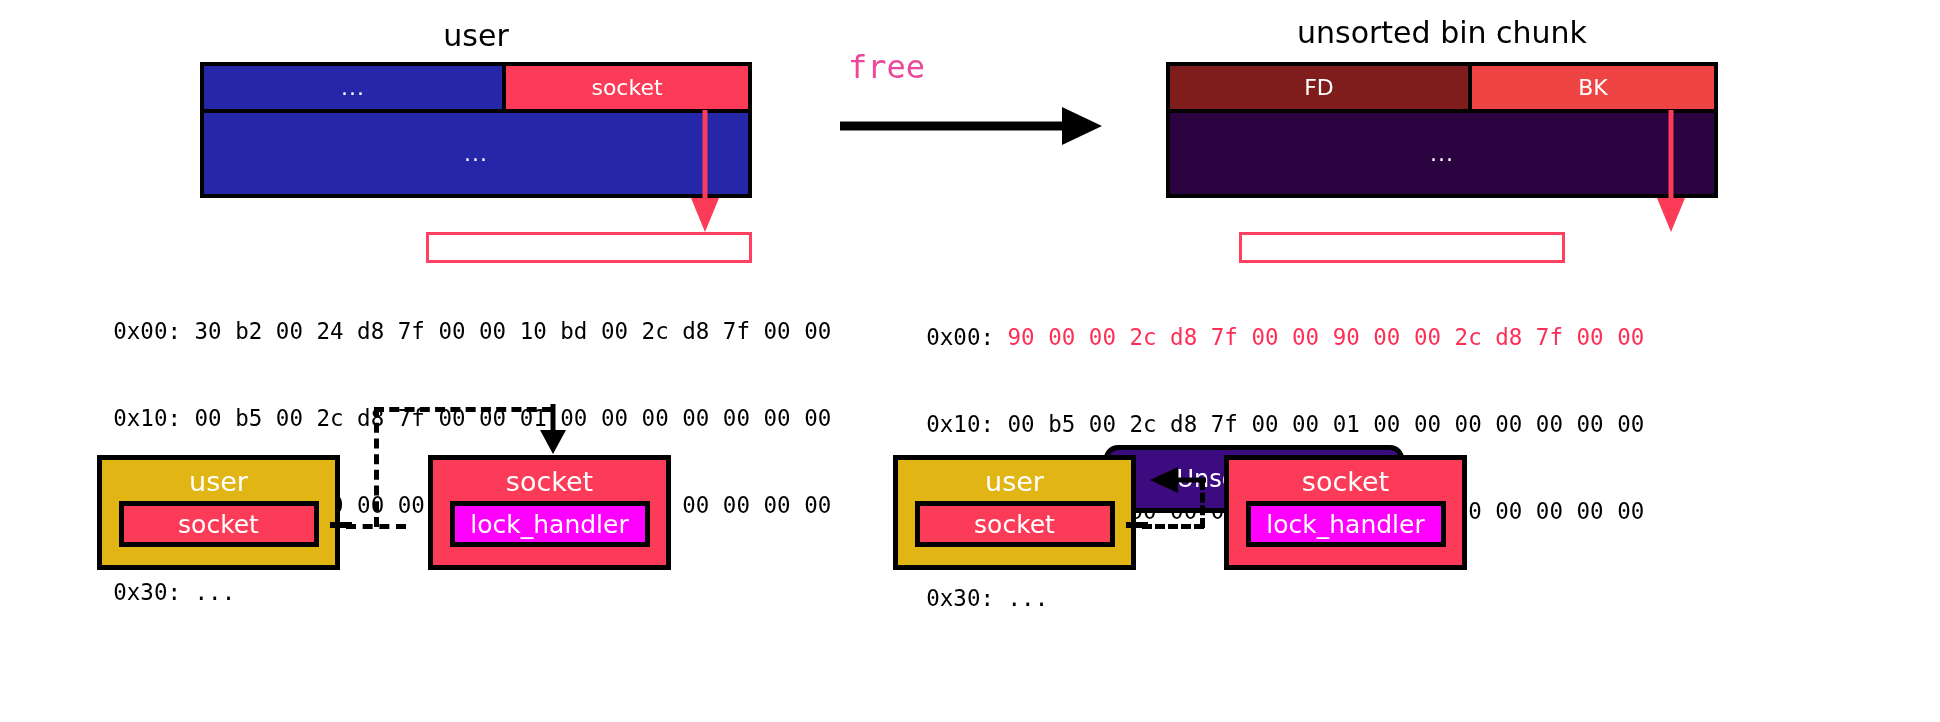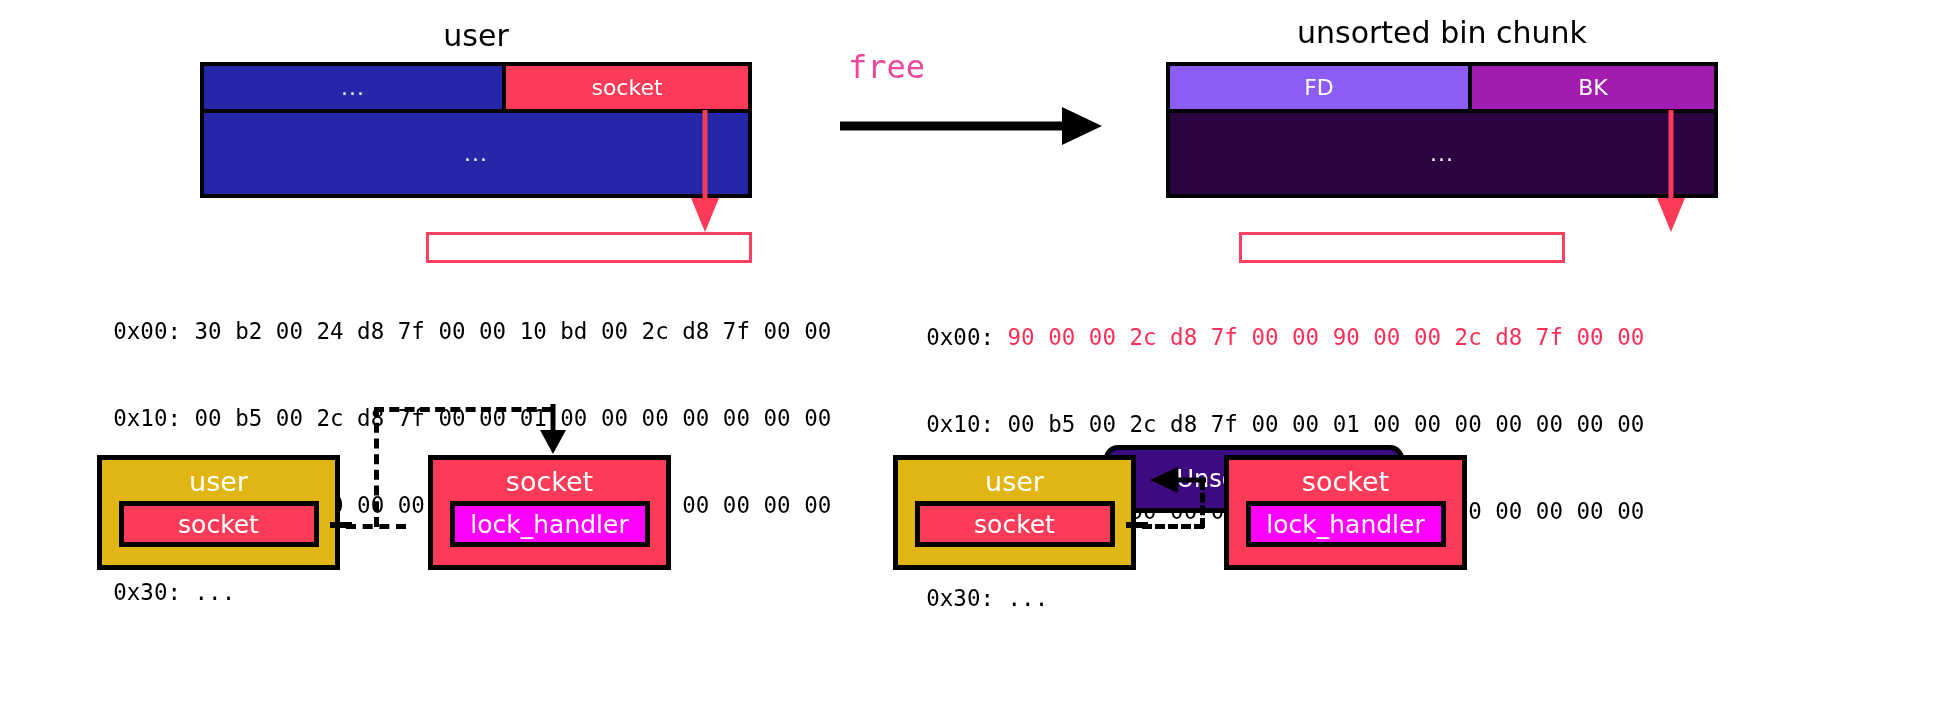--- a/index.html
+++ b/index.html
@@ -201,23 +201,23 @@
 
   <svg class="abs" style="left:840px; top:104px;" width="270" height="44" viewBox="0 0 270 44">
     <line x1="0" y1="22" x2="230" y2="22" stroke="#000" stroke-width="9"></line>
     <polygon points="262,22 222,3 222,41" fill="#000"></polygon>
   </svg>
 
   <div class="heading abs" style="left:1166px; top:15px; width:552px;">unsorted bin chunk</div>
 
   <div class="chunk abs" style="left:1166px; top:62px; width:552px; height:136px; background:#2b0340;">
     <div class="chunk-row top">
-      <div class="cell" style="width:298px; background:#8b5cf6;">FD</div>
+      <div class="cell" style="width:298px; background:#7f1d1d;">FD</div>
       <div class="divider-v"></div>
-      <div class="cell" style="flex:1; background:#a21caf;">BK</div>
+      <div class="cell" style="flex:1; background:#ef4444;">BK</div>
     </div>
     <div class="chunk-row bottom" style="background:#2b0340;">
       <div class="cell dots" style="flex:1; background:#2b0340;">...</div>
     </div>
   </div>
 
   <svg class="abs" style="left:1654px; top:110px;" width="34" height="125" viewBox="0 0 34 125">
     <line x1="17" y1="0" x2="17" y2="92" stroke="#fb3b58" stroke-width="5"></line>
     <polygon points="17,122 3,88 31,88" fill="#fb3b58"></polygon>
   </svg>

